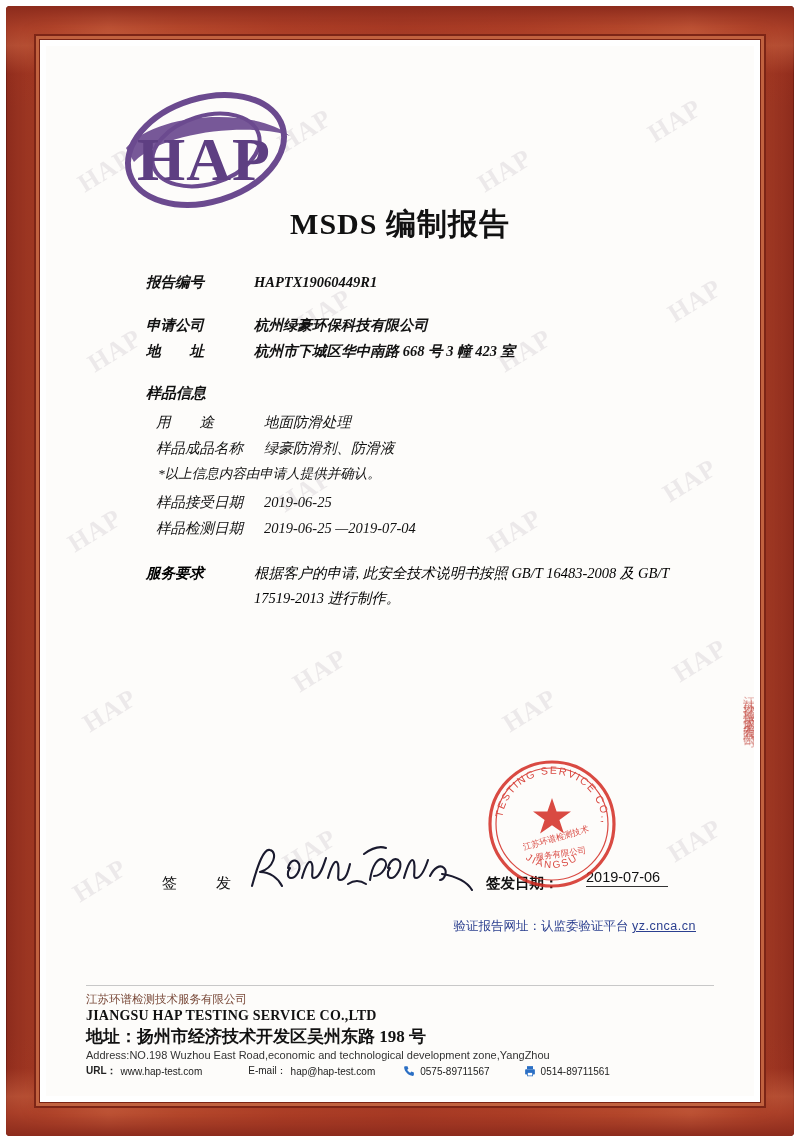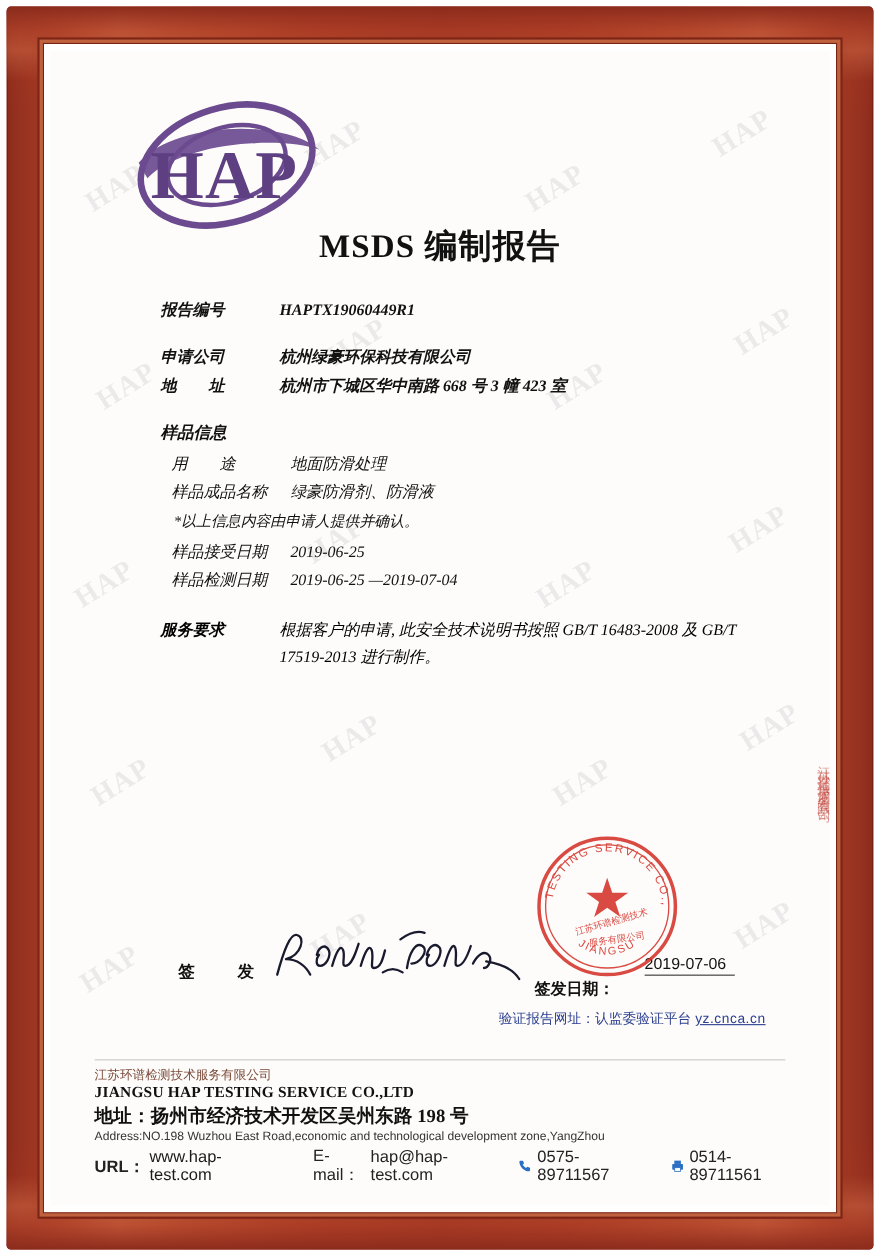--- a/index.html
+++ b/index.html
@@ -179,35 +179,35 @@
     left: 58px;
     right: 58px;
     top: 770px;
     height: 120px;
   }
   .sign-label {
     position: absolute;
     left: 58px;
     top: 58px;
     font-size: 15px;
-    font-weight: 700;
+    font-weight: 400;
     letter-spacing: 12px;
     color: #111;
   }
   .signature {
     position: absolute;
     left: 140px;
     top: 18px;
     width: 230px;
     height: 70px;
   }
   .issue-label {
     position: absolute;
     left: 382px;
-    top: 74px;
+    top: 58px;
     font-size: 14.5px;
     font-weight: 700;
     color: #111;
   }
   .issue-date {
     position: absolute;
     left: 482px;
     top: 53px;
     font-size: 14.5px;
     color: #111;
@@ -275,24 +275,23 @@
   }
   .footer .f-addr-en {
     font-size: 11px;
     color: #333;
     margin-bottom: 3px;
     font-family: "Liberation Sans", sans-serif;
   }
   .footer .f-contact {
     display: flex;
     align-items: center;
-    font-size: 15px;
+    font-size: 10px;
     font-family: "Liberation Sans", sans-serif;
     color: #222;
-    justify-content: center;
   }
   .footer .f-contact > span { display: inline-flex; align-items: center; }
   .f-url-label { font-weight: 700; margin-right: 4px; }
   .f-url { color: #1a1a1a; margin-right: 46px; }
   .f-mail-label { margin-right: 4px; }
   .f-mail { margin-right: 28px; }
   .ico {
     display: inline-block;
     margin-right: 5px;
     color: #2b6fc4;

